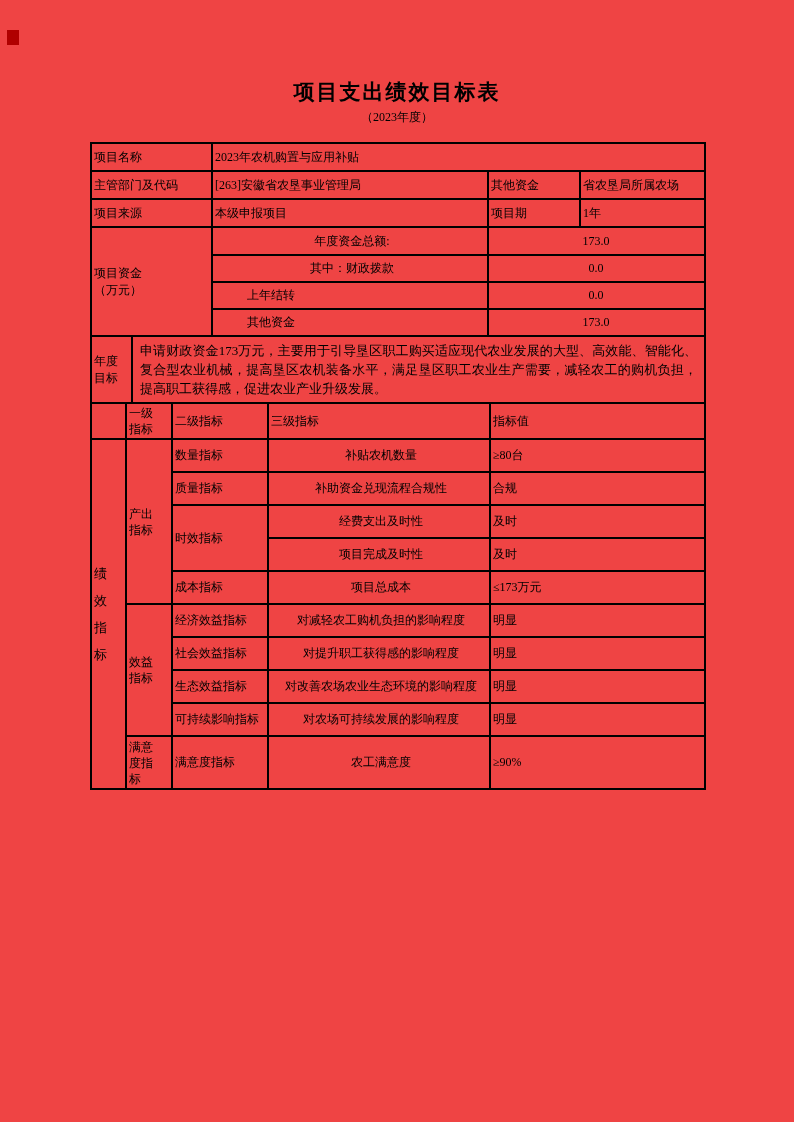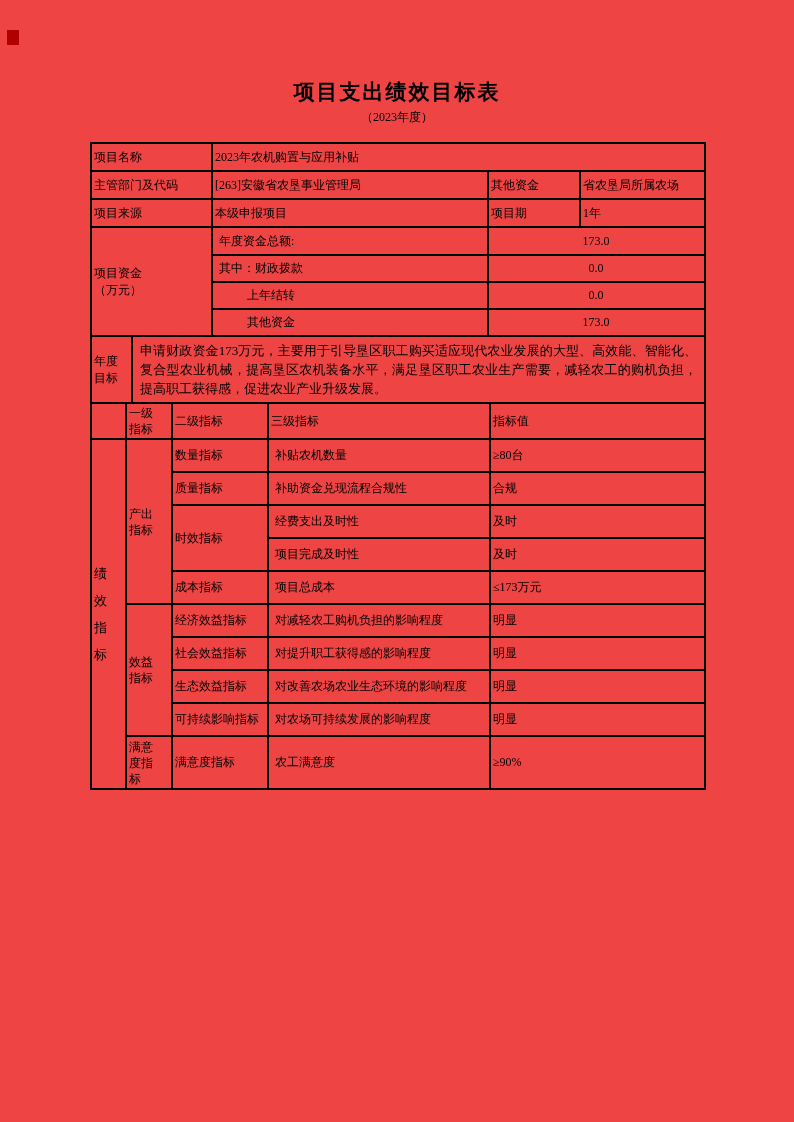--- a/index.html
+++ b/index.html
@@ -49,21 +49,21 @@
   td {
     border: 2px solid #000;
     font-size: 12px;
     text-align: left;
     vertical-align: middle;
     padding: 1px 2px;
     overflow: hidden;
   }
   .t-b td, .t-c td, .t-d td { border-top: none; }
   .pre { white-space: pre-line; }
-  .left { text-align: left; padding-left: 6px; }
+  .left { text-align: center; padding-left: 6px; }
   .indent { text-align: left; padding-left: 34px; }
   .num { text-align: center; padding-right: 3px; }
   .goal-text {
     text-align: justify;
     padding: 4px 7px;
     font-size: 13px;
     line-height: 19px;
   }
   .vtext { line-height: 27px; font-size: 13px; }
   .lvl1 { line-height: 16px; }

